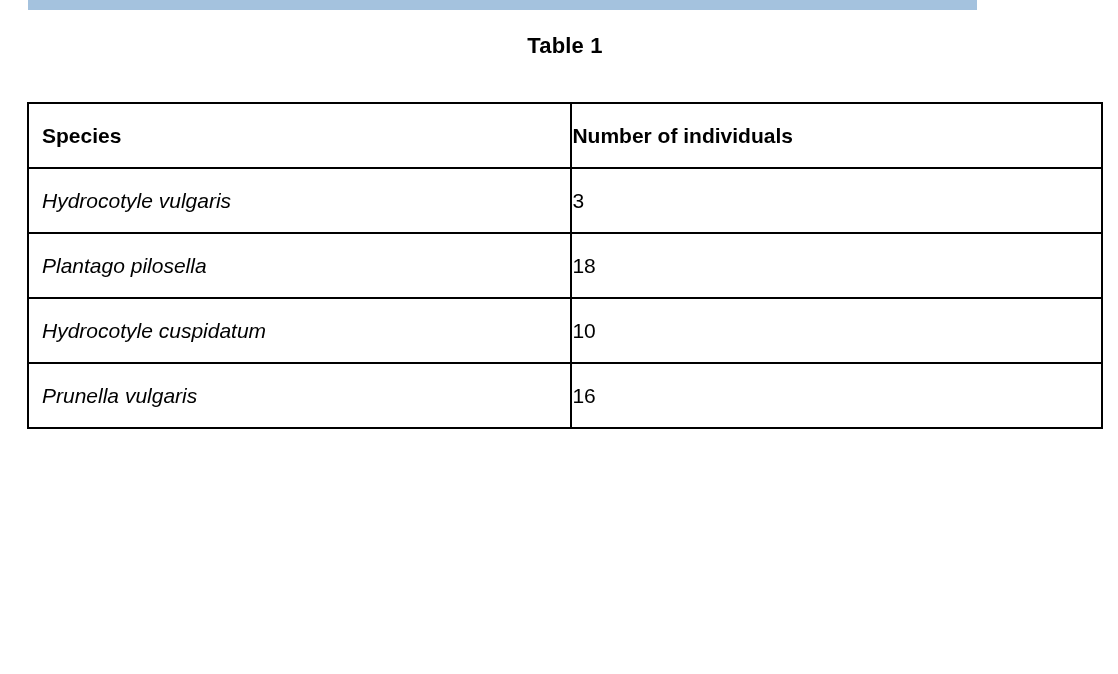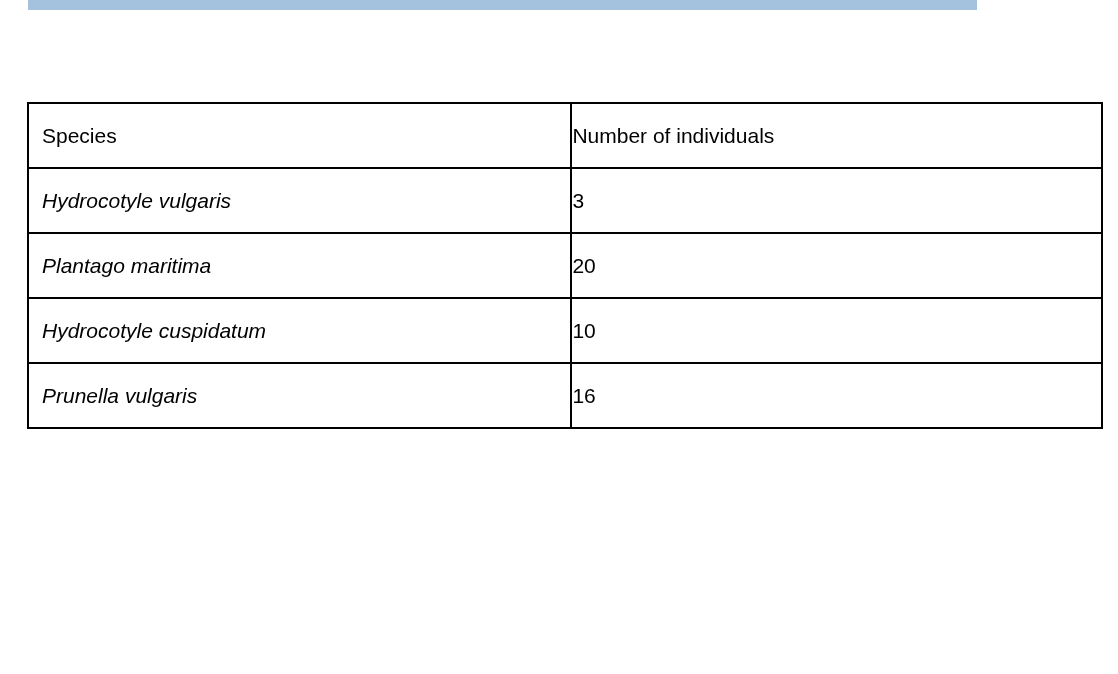--- a/index.html
+++ b/index.html
@@ -52,54 +52,55 @@
   .col-species {
     width: 50%;
     text-align: left;
     padding-left: 13px !important;
   }
   .col-count {
     width: 50%;
     text-align: left;
   }
   th.col-species, th.col-count {
-    font-weight: normal;
+    font-weight: bold;
     font-style: normal;
   }
   td.col-species {
     font-style: italic;
     margin-left: 16px;
   }
   td.col-count {
     font-style: normal;
   }
 </style>
 </head>
 <body>
 
 <div class="page">
 
   <div class="top-bar" style="background-color: rgb(164, 194, 222);"></div>
 
+  <div class="doc-title">Table 1</div>
 
   <table class="species-table">
     <thead>
       <tr>
         <th class="col-species">Species</th>
         <th class="col-count">Number of individuals</th>
       </tr>
     </thead>
     <tbody>
       <tr>
         <td class="col-species">Hydrocotyle vulgaris</td>
         <td class="col-count">3</td>
       </tr>
       <tr>
-        <td class="col-species">Plantago maritima</td>
-        <td class="col-count">20</td>
+        <td class="col-species">Plantago pilosella</td>
+        <td class="col-count">18</td>
       </tr>
       <tr>
         <td class="col-species">Hydrocotyle cuspidatum</td>
         <td class="col-count">10</td>
       </tr>
       <tr>
         <td class="col-species">Prunella vulgaris</td>
         <td class="col-count">16</td>
       </tr>
     </tbody>

